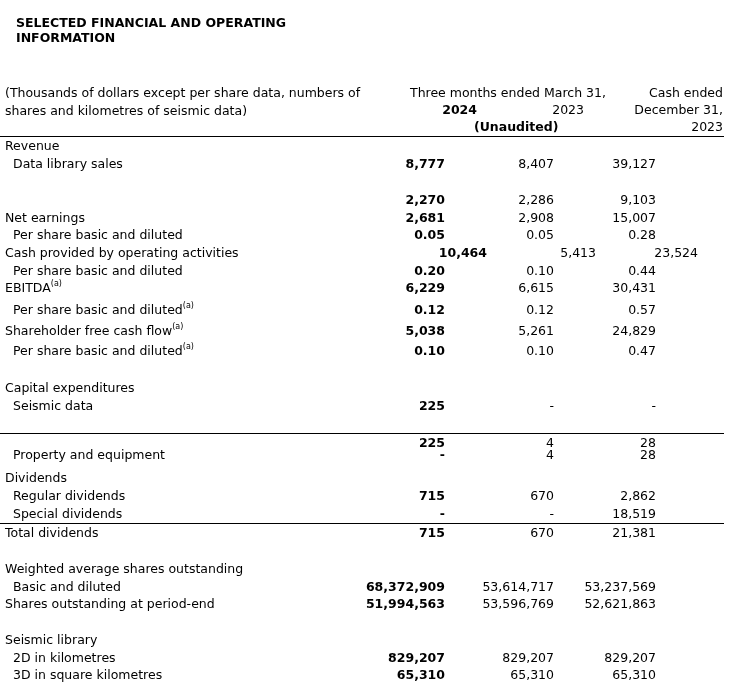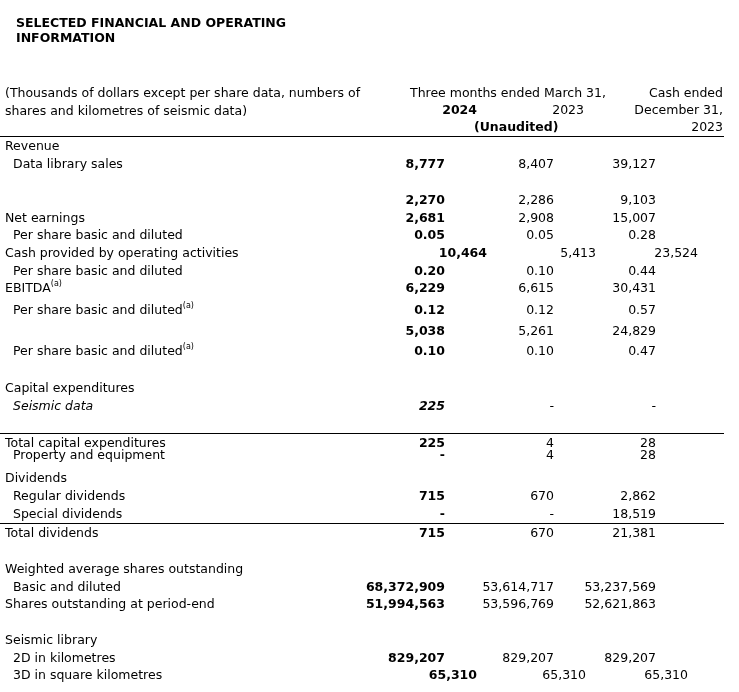--- a/index.html
+++ b/index.html
@@ -97,50 +97,50 @@
       <span class="v v2">6,615</span>
       <span class="v v3">30,431</span>
     </div>
     <div class="row" style="top: 301px;">
       <span class="lbl ind"><span>Per share basic and diluted</span><sup>(a)</sup></span>
       <span class="v v1">0.12</span>
       <span class="v v2">0.12</span>
       <span class="v v3">0.57</span>
     </div>
     <div class="row" style="top: 322px;">
+      <span class="lbl"><span>Shareholder free cash flow</span><sup>(a)</sup></span>
       <span class="v v1">5,038</span>
       <span class="v v2">5,261</span>
       <span class="v v3">24,829</span>
     </div>
     <div class="row" style="top: 342px;">
       <span class="lbl ind"><span>Per share basic and diluted</span><sup>(a)</sup></span>
       <span class="v v1">0.10</span>
       <span class="v v2">0.10</span>
       <span class="v v3">0.47</span>
     </div>
     <div class="row" style="top: 379px;">
       <span class="lbl"><span>Capital expenditures</span></span>
       <span class="v v1"></span>
       <span class="v v2"></span>
       <span class="v v3"></span>
     </div>
-    <div class="row" style="top: 397px; font-style: italic;">
+    <div class="row" style="top: 397px;">
       <span class="lbl ind"><span>Seismic data</span></span>
       <span class="v v1">225</span>
       <span class="v v2">-</span>
       <span class="v v3">-</span>
     </div>
     <div class="row" style="top: 414px; margin-top: 32px;">
       <span class="lbl ind"><span>Property and equipment</span></span>
       <span class="v v1">-</span>
       <span class="v v2">4</span>
       <span class="v v3">28</span>
     </div>
     <div class="row" style="top: 434px;">
-      <span class="lbl"><span>Total capital expenditures</span></span>
       <span class="v v1">225</span>
       <span class="v v2">4</span>
       <span class="v v3">28</span>
     </div>
     <div class="row" style="top: 469px;">
       <span class="lbl"><span>Dividends</span></span>
       <span class="v v1"></span>
       <span class="v v2"></span>
       <span class="v v3"></span>
     </div>
@@ -185,21 +185,21 @@
       <span class="v v1"></span>
       <span class="v v2"></span>
       <span class="v v3"></span>
     </div>
     <div class="row" style="top: 649px;">
       <span class="lbl ind"><span>2D in kilometres</span></span>
       <span class="v v1">829,207</span>
       <span class="v v2">829,207</span>
       <span class="v v3">829,207</span>
     </div>
-    <div class="row" style="top: 666px; padding-left: 32px;">
+    <div class="row" style="top: 666px;">
       <span class="lbl ind"><span>3D in square kilometres</span></span>
       <span class="v v1">65,310</span>
       <span class="v v2">65,310</span>
       <span class="v v3">65,310</span>
     </div>
   </div>
 
 <div class="hline" style="top:433px"></div>
 <div class="hline" style="top:523px"></div>
 

